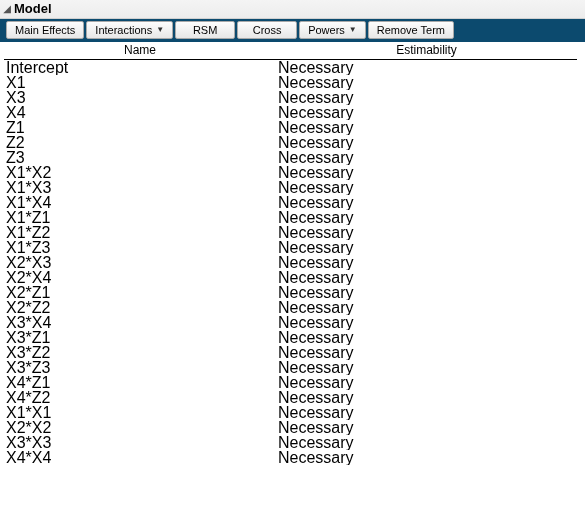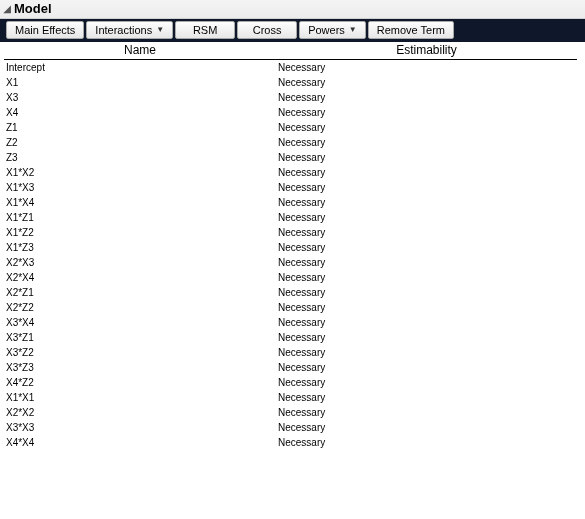--- a/index.html
+++ b/index.html
@@ -40,21 +40,21 @@
     font-weight: bold;
     font-size: 13px;
     line-height: 16px;
     text-align: center;
   }
   .toolbar {
     display: flex;
     align-items: center;
     gap: 2px;
     padding: 2px 6px 3px 6px;
-    background: #0f172a;
+    background: #0c4a6e;
   }
   .btn {
     display: inline-flex;
     align-items: center;
     justify-content: center;
     height: 18px;
     padding: 0 8px;
     font-size: 11px;
     font-family: inherit;
     color: #000;
@@ -86,21 +86,21 @@
     font-weight: normal;
     font-size: 12px;
     padding: 1px 2px 2px 2px;
     border-bottom: 1px solid #000;
   }
   table.model th.name {
     width: 268px;
     text-align: center;
   }
   table.model td {
-    font-size: 10px;
+    font-size: 16px;
     padding: 0px 2px 0px 2px;
     height: 15px;
     line-height: 15px;
     vertical-align: middle;
     white-space: nowrap;
     overflow: hidden;
     margin-left: 30px;
   }
 </style>
 </head>
@@ -215,20 +215,24 @@
           </tr>
           <tr>
             <td>X3*Z2</td>
             <td>Necessary</td>
           </tr>
           <tr>
             <td>X3*Z3</td>
             <td>Necessary</td>
           </tr>
           <tr>
+            <td>X4*Z1</td>
+            <td>Necessary</td>
+          </tr>
+          <tr>
             <td>X4*Z2</td>
             <td>Necessary</td>
           </tr>
           <tr>
             <td>X1*X1</td>
             <td>Necessary</td>
           </tr>
           <tr>
             <td>X2*X2</td>
             <td>Necessary</td>

